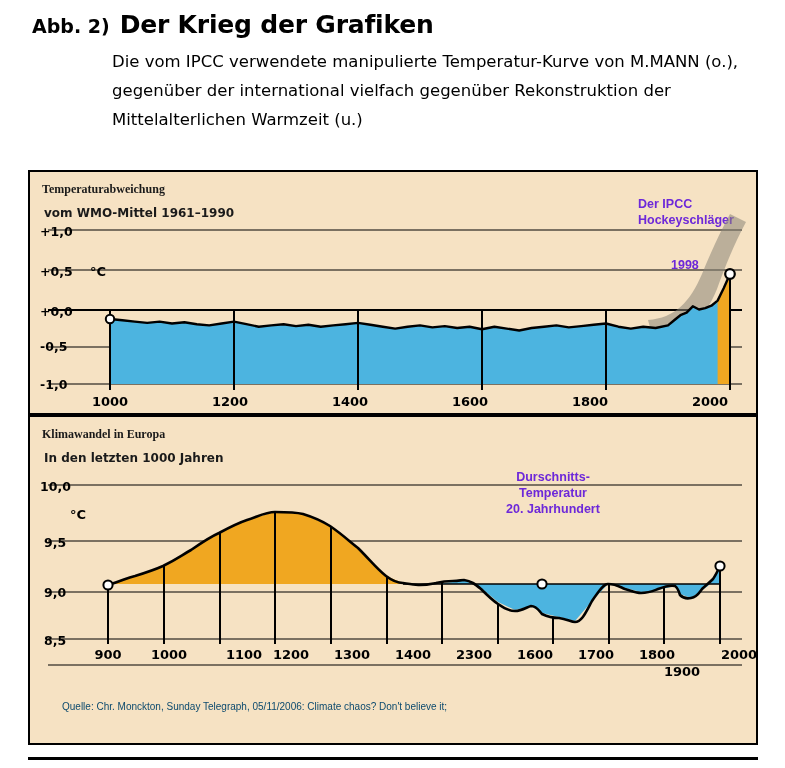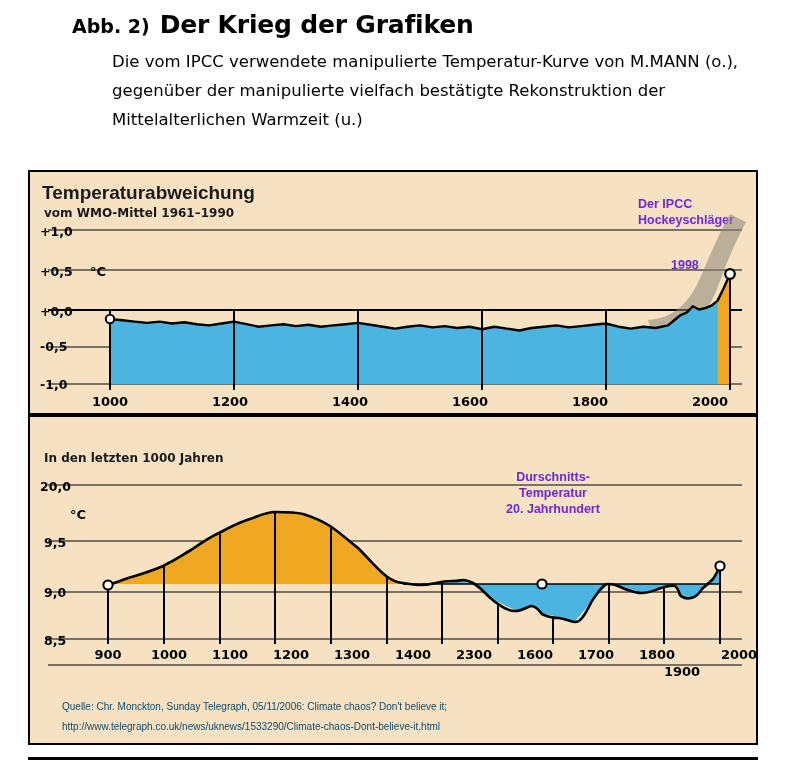--- a/index.html
+++ b/index.html
@@ -31,21 +31,20 @@
     display: flex;
     align-items: baseline;
     padding: 10px 0 0 32px;
   }
   .abb {
     font-family: "DejaVu Sans", sans-serif;
     font-weight: bold;
     font-size: 19px;
     letter-spacing: 0px;
     margin-right: 10px;
-    margin-left: 40px;
   }
   .headline {
     font-family: "DejaVu Sans", sans-serif;
     font-weight: bold;
     font-size: 25px;
     letter-spacing: -0.2px;
   }
   .subtitle {
     margin: 8px 0 0 112px;
     width: 640px;
@@ -69,22 +68,22 @@
   }
   #panel-bottom {
     left: 28px;
     top: 415px;
     width: 730px;
     height: 330px;
   }
   .panel-title {
     position: absolute;
     font-weight: bold;
-    font-size: 19px;
-    font-family: Liberation Sans, sans-serif;
+    font-size: 12px;
+    font-family: Liberation Serif, serif;
     color: #1a1a1a;
   }
   .panel-sub {
     position: absolute;
     font-weight: bold;
     font-size: 12px;
     font-family: "DejaVu Sans", sans-serif;
     color: #1a1a1a;
   }
   .axis-label {
@@ -148,21 +147,21 @@
 </head>
 <body>
 
 <div class="page">
 
   <div class="header">
     <div class="title-row">
       <span class="abb">Abb. 2)</span>
       <span class="headline">Der Krieg der Grafiken</span>
     </div>
-    <div class="subtitle">Die vom IPCC verwendete manipulierte Temperatur-Kurve von M.MANN (o.), gegenüber der manipulierte vielfach bestätigte Rekonstruktion der Mittelalterlichen Warmzeit (u.)</div>
+    <div class="subtitle">Die vom IPCC verwendete manipulierte Temperatur-Kurve von M.MANN (o.), gegenüber der international vielfach gegenüber Rekonstruktion der Mittelalterlichen Warmzeit (u.)</div>
   </div>
 
   <div class="panel" id="panel-top">
     <div class="panel-title" style="left:12px; top:10px;">Temperaturabweichung</div>
     <div class="panel-sub" style="left:14px; top:34px;">vom WMO-Mittel 1961–1990</div>
 
     <div class="axis-label" style="left:10px; top:52px;">+1,0</div>
     <div class="axis-label" style="left:10px; top:92px;">+0,5</div>
     <div class="axis-label" style="left:10px; top:132px;">+0,0</div>
     <div class="axis-label" style="left:10px; top:167px;">-0,5</div>
@@ -205,37 +204,38 @@
         <line x1="576" y1="138" x2="576" y2="218"></line>
         <line x1="700" y1="102" x2="700" y2="218"></line>
       </g>
 
       <circle cx="80" cy="147" r="4.2" fill="#ffffff" stroke="#000" stroke-width="2"></circle>
       <circle cx="700" cy="102" r="4.8" fill="#ffffff" stroke="#000" stroke-width="2.2"></circle>
     </svg>
   </div>
 
   <div class="panel" id="panel-bottom">
+    <div class="panel-title" style="left:12px; top:10px;">Klimawandel in Europa</div>
     <div class="panel-sub" style="left:14px; top:34px;">In den letzten 1000 Jahren</div>
 
-    <div class="axis-label" style="left:10px; top:62px;">20,0</div>
+    <div class="axis-label" style="left:10px; top:62px;">10,0</div>
     <div class="axis-label" style="left:14px; top:118px;">9,5</div>
     <div class="axis-label" style="left:14px; top:168px;">9,0</div>
     <div class="axis-label" style="left:14px; top:216px;">8,5</div>
     <div class="unit" style="left:40px; top:90px;">°C</div>
 
     <div class="annot annot-center" style="left:428px; top:52px; width:190px;">
       <span>Durschnitts-</span><br>
       <span>Temperatur</span><br>
       <span>20. Jahrhundert</span>
     </div>
 
     <div class="tick-label" style="left:55px;  top:230px; width:46px;">900</div>
     <div class="tick-label" style="left:116px; top:230px; width:46px;">1000</div>
-    <div class="tick-label" style="left:177px; top:230px; width:46px;">1100</div>
+    <div class="tick-label" style="left:191px; top:230px; width:46px;">1100</div>
     <div class="tick-label" style="left:238px; top:230px; width:46px;">1200</div>
     <div class="tick-label" style="left:299px; top:230px; width:46px;">1300</div>
     <div class="tick-label" style="left:360px; top:230px; width:46px;">1400</div>
     <div class="tick-label" style="left:421px; top:230px; width:46px;">2300</div>
     <div class="tick-label" style="left:482px; top:230px; width:46px;">1600</div>
     <div class="tick-label" style="left:543px; top:230px; width:46px;">1700</div>
     <div class="tick-label" style="left:604px; top:230px; width:46px;">1800</div>
     <div class="tick-label" style="left:629px; top:230px; width:46px;margin-top:17px;">1900</div>
     <div class="tick-label" style="left:686px; top:230px; width:46px;">2000</div>
 
@@ -273,17 +273,16 @@
       </g>
 
       <circle cx="78" cy="168" r="4.6" fill="#ffffff" stroke="#000" stroke-width="2"></circle>
       <circle cx="512" cy="167" r="4.6" fill="#ffffff" stroke="#000" stroke-width="2"></circle>
       <circle cx="690" cy="149" r="4.6" fill="#ffffff" stroke="#000" stroke-width="2"></circle>
     </svg>
   </div>
 
   <div class="source">
     <div>Quelle: Chr. Monckton, Sunday Telegraph, 05/11/2006: Climate chaos? Don't believe it;</div>
-    <div>http://www.telegraph.co.uk/news/uknews/1533290/Climate-chaos-Dont-believe-it.html</div>
   </div>
   <div class="rule"></div>
 
 </div>
 
 </body></html>

